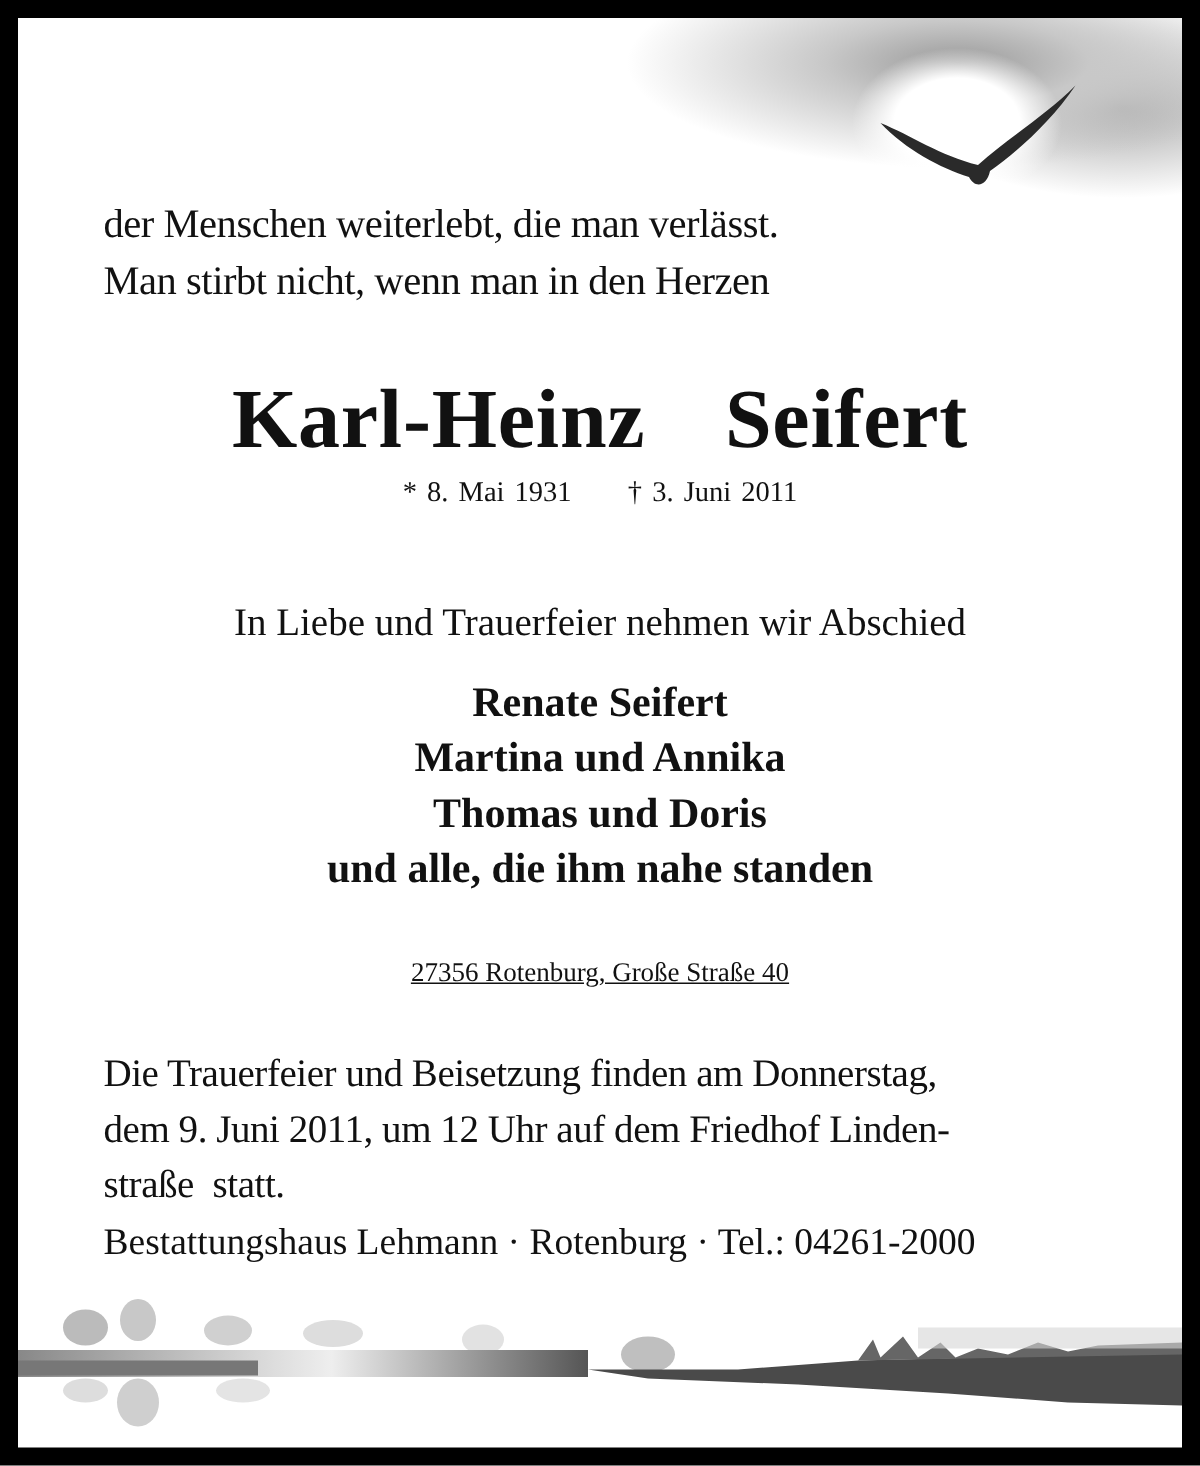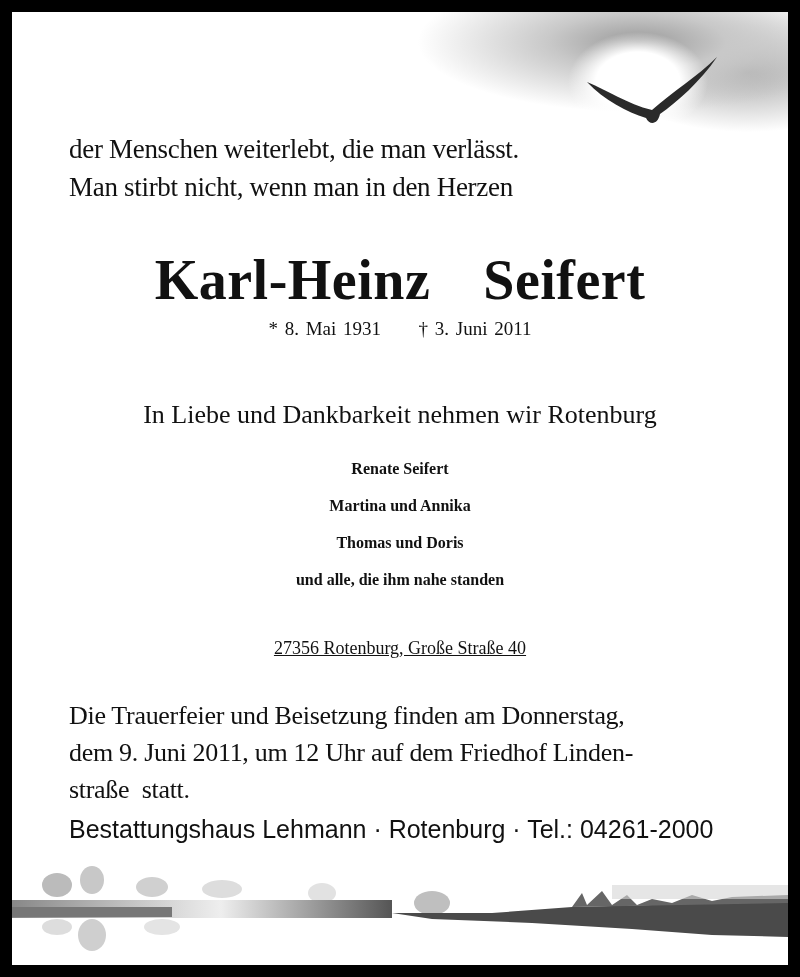--- a/index.html
+++ b/index.html
@@ -29,34 +29,34 @@
     position: absolute; left: 0; right: 0; top: 306px; text-align: center;
     font-size: 19px; word-spacing: 2px;
   }
   .dates .gap { display: inline-block; width: 24px; }
   .farewell {
     position: absolute; left: 0; right: 0; top: 388px; text-align: center;
     font-size: 26px;
   }
   .family {
     position: absolute; left: 0; right: 0; top: 438px; text-align: center;
-    font-size: 16px; font-weight: bold; line-height: 37px;
+    font-size: 28px; font-weight: bold; line-height: 37px;
   }
   .address {
     position: absolute; left: 0; right: 0; top: 626px; text-align: center;
     font-size: 18px;
     text-decoration: underline;
   }
   .ceremony {
     position: absolute; left: 57px; top: 685px; width: 680px;
     font-size: 26px; line-height: 37px; letter-spacing: -0.3px;
   }
   .funeral-home {
     position: absolute; left: 57px; top: 803px;
-    font-family: Liberation Sans, sans-serif;
+    font-family: Liberation Serif, serif;
     font-size: 25px; letter-spacing: 0px; font-weight: normal;
   }
   .landscape {
     position: absolute; left: 0; bottom: 0; width: 776px; height: 110px;
   }
 </style>
 </head>
 <body>
 
 <div class="card">
@@ -75,21 +75,21 @@
   <div class="name" style="white-space: pre;">Karl-Heinz  Seifert</div>
 
   <div class="dates">
     <span>*</span>
     <span>8. Mai 1931</span>
     <span class="gap"></span>
     <span>†</span>
     <span>3. Juni 2011</span>
   </div>
 
-  <div class="farewell">In Liebe und Dankbarkeit nehmen wir Rotenburg</div>
+  <div class="farewell">In Liebe und Trauerfeier nehmen wir Abschied</div>
 
   <div class="family">
     <div>Renate Seifert</div>
     <div>Martina und Annika</div>
     <div>Thomas und Doris</div>
     <div>und alle, die ihm nahe standen</div>
   </div>
 
   <div class="address">27356 Rotenburg, Große Straße 40</div>
 

